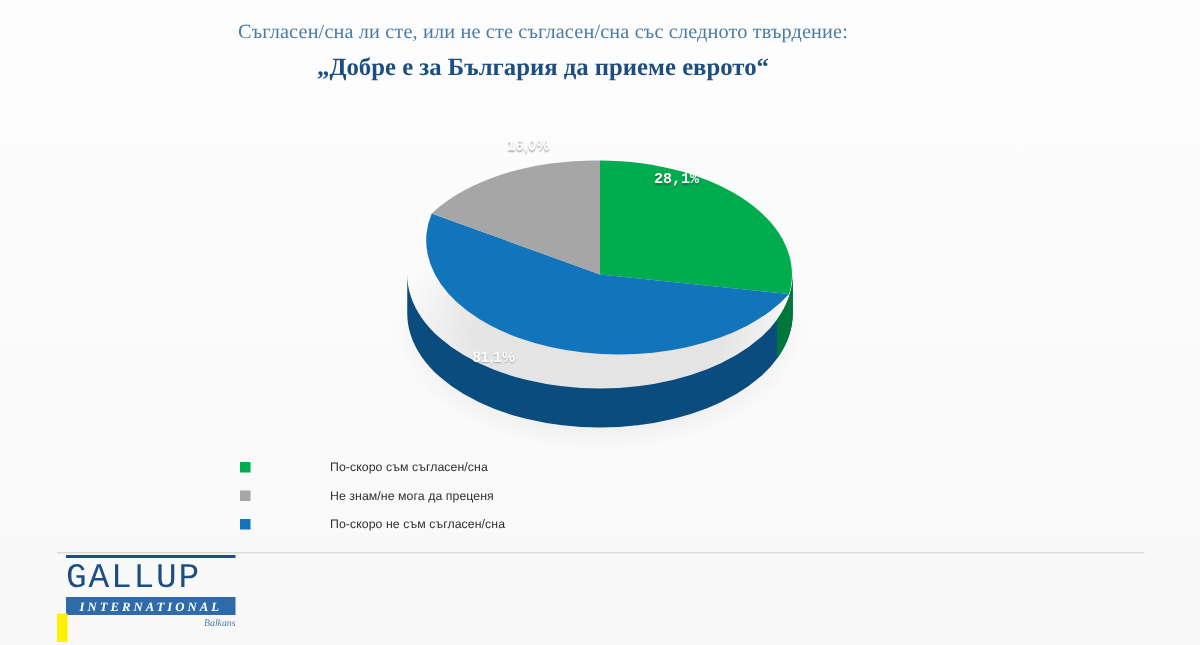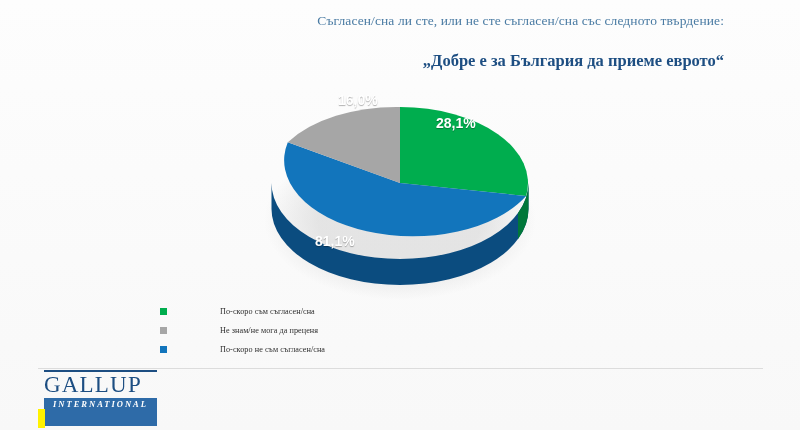--- a/index.html
+++ b/index.html
@@ -33,40 +33,40 @@
     background: linear-gradient(180deg,#fdfdfd 0%, #fafafa 60%, #f8f8f8 100%);
     pointer-events: none;
   }
 
   
   #title-block {
     position: absolute;
     left: 0;
     top: 12px;
     width: 724px;
-    text-align: right;
+    text-align: center;
     z-index: 5;
   }
 
   #title-line1 {
     font-family: "Liberation Serif", serif;
     font-size: 13.5px;
     color: #4a7ba3;
     letter-spacing: .1px;
     line-height: 18px;
     white-space: nowrap;
   }
 
   #title-line2 {
     font-family: "Liberation Serif", serif;
     font-size: 16.5px;
     font-weight: bold;
     color: #1d4e82;
     line-height: 23px;
-    margin-top: 19px;
+    margin-top: 3px;
     white-space: nowrap;
   }
 
   
   #chart-area {
     position: absolute;
     left: 250px;
     top: 70px;
     width: 300px;
     height: 230px;
@@ -77,29 +77,29 @@
     position: absolute;
     left: 0; top: 0;
     width: 300px;
     height: 230px;
     overflow: visible;
   }
 
   .slice-label {
     position: absolute;
     font-family: "Liberation Sans", sans-serif;
-    font-size: 14px;
+    font-size: 10px;
     font-weight: bold;
     color: #ffffff;
     text-shadow: 0 1px 1px rgba(0,0,0,.30);
     white-space: nowrap;
     z-index: 6;
   }
 
-  #label-agree    { left: 186px; top: 45px; }
+  #label-agree    { left: 186px; top: 45px; font-family: Liberation Mono, monospace; }
   #label-disagree { left:  65px; top: 163px; }
   #label-dontknow { left:  88px; top:  22px; }
 
   
   #legend {
     position: absolute;
     left: 160px;
     top: 303px;
     width: 200px;
     z-index: 6;
@@ -114,21 +114,21 @@
   }
 
   .legend-swatch {
     width: 7px;
     height: 7px;
     flex: 0 0 7px;
     margin-right: 6px;
   }
 
   .legend-text {
-    font-family: Liberation Serif, serif;
+    font-family: Liberation Sans, sans-serif;
     font-size: 8.2px;
     color: #2f2f2f;
     white-space: nowrap;
     letter-spacing: .05px;
     padding-left: 47px;
   }
 
   
   #footer-rule {
     position: absolute;
@@ -149,33 +149,33 @@
   }
 
   #logo-topline {
     width: 113px;
     height: 2px;
     background: #1d4e82;
     margin-bottom: 1px;
   }
 
   #logo-gallup {
-    font-family: Liberation Serif, serif;
+    font-family: Liberation Mono, monospace;
     font-size: 23px;
     font-weight: normal;
     letter-spacing: 1.2px;
     color: #1d4e82;
     line-height: 24px;
   }
 
   #logo-intl-bar {
     width: 113px;
     background: #2e6ba8;
     text-align: center;
-    padding: 1px 0 17px 0;
+    padding: 1px 0 1px 0;
     margin-top: 1px;
   }
 
   #logo-intl {
     font-family: "Liberation Serif", serif;
     font-style: italic;
     font-weight: bold;
     font-size: 8.5px;
     letter-spacing: 2.0px;
     color: #ffffff;

